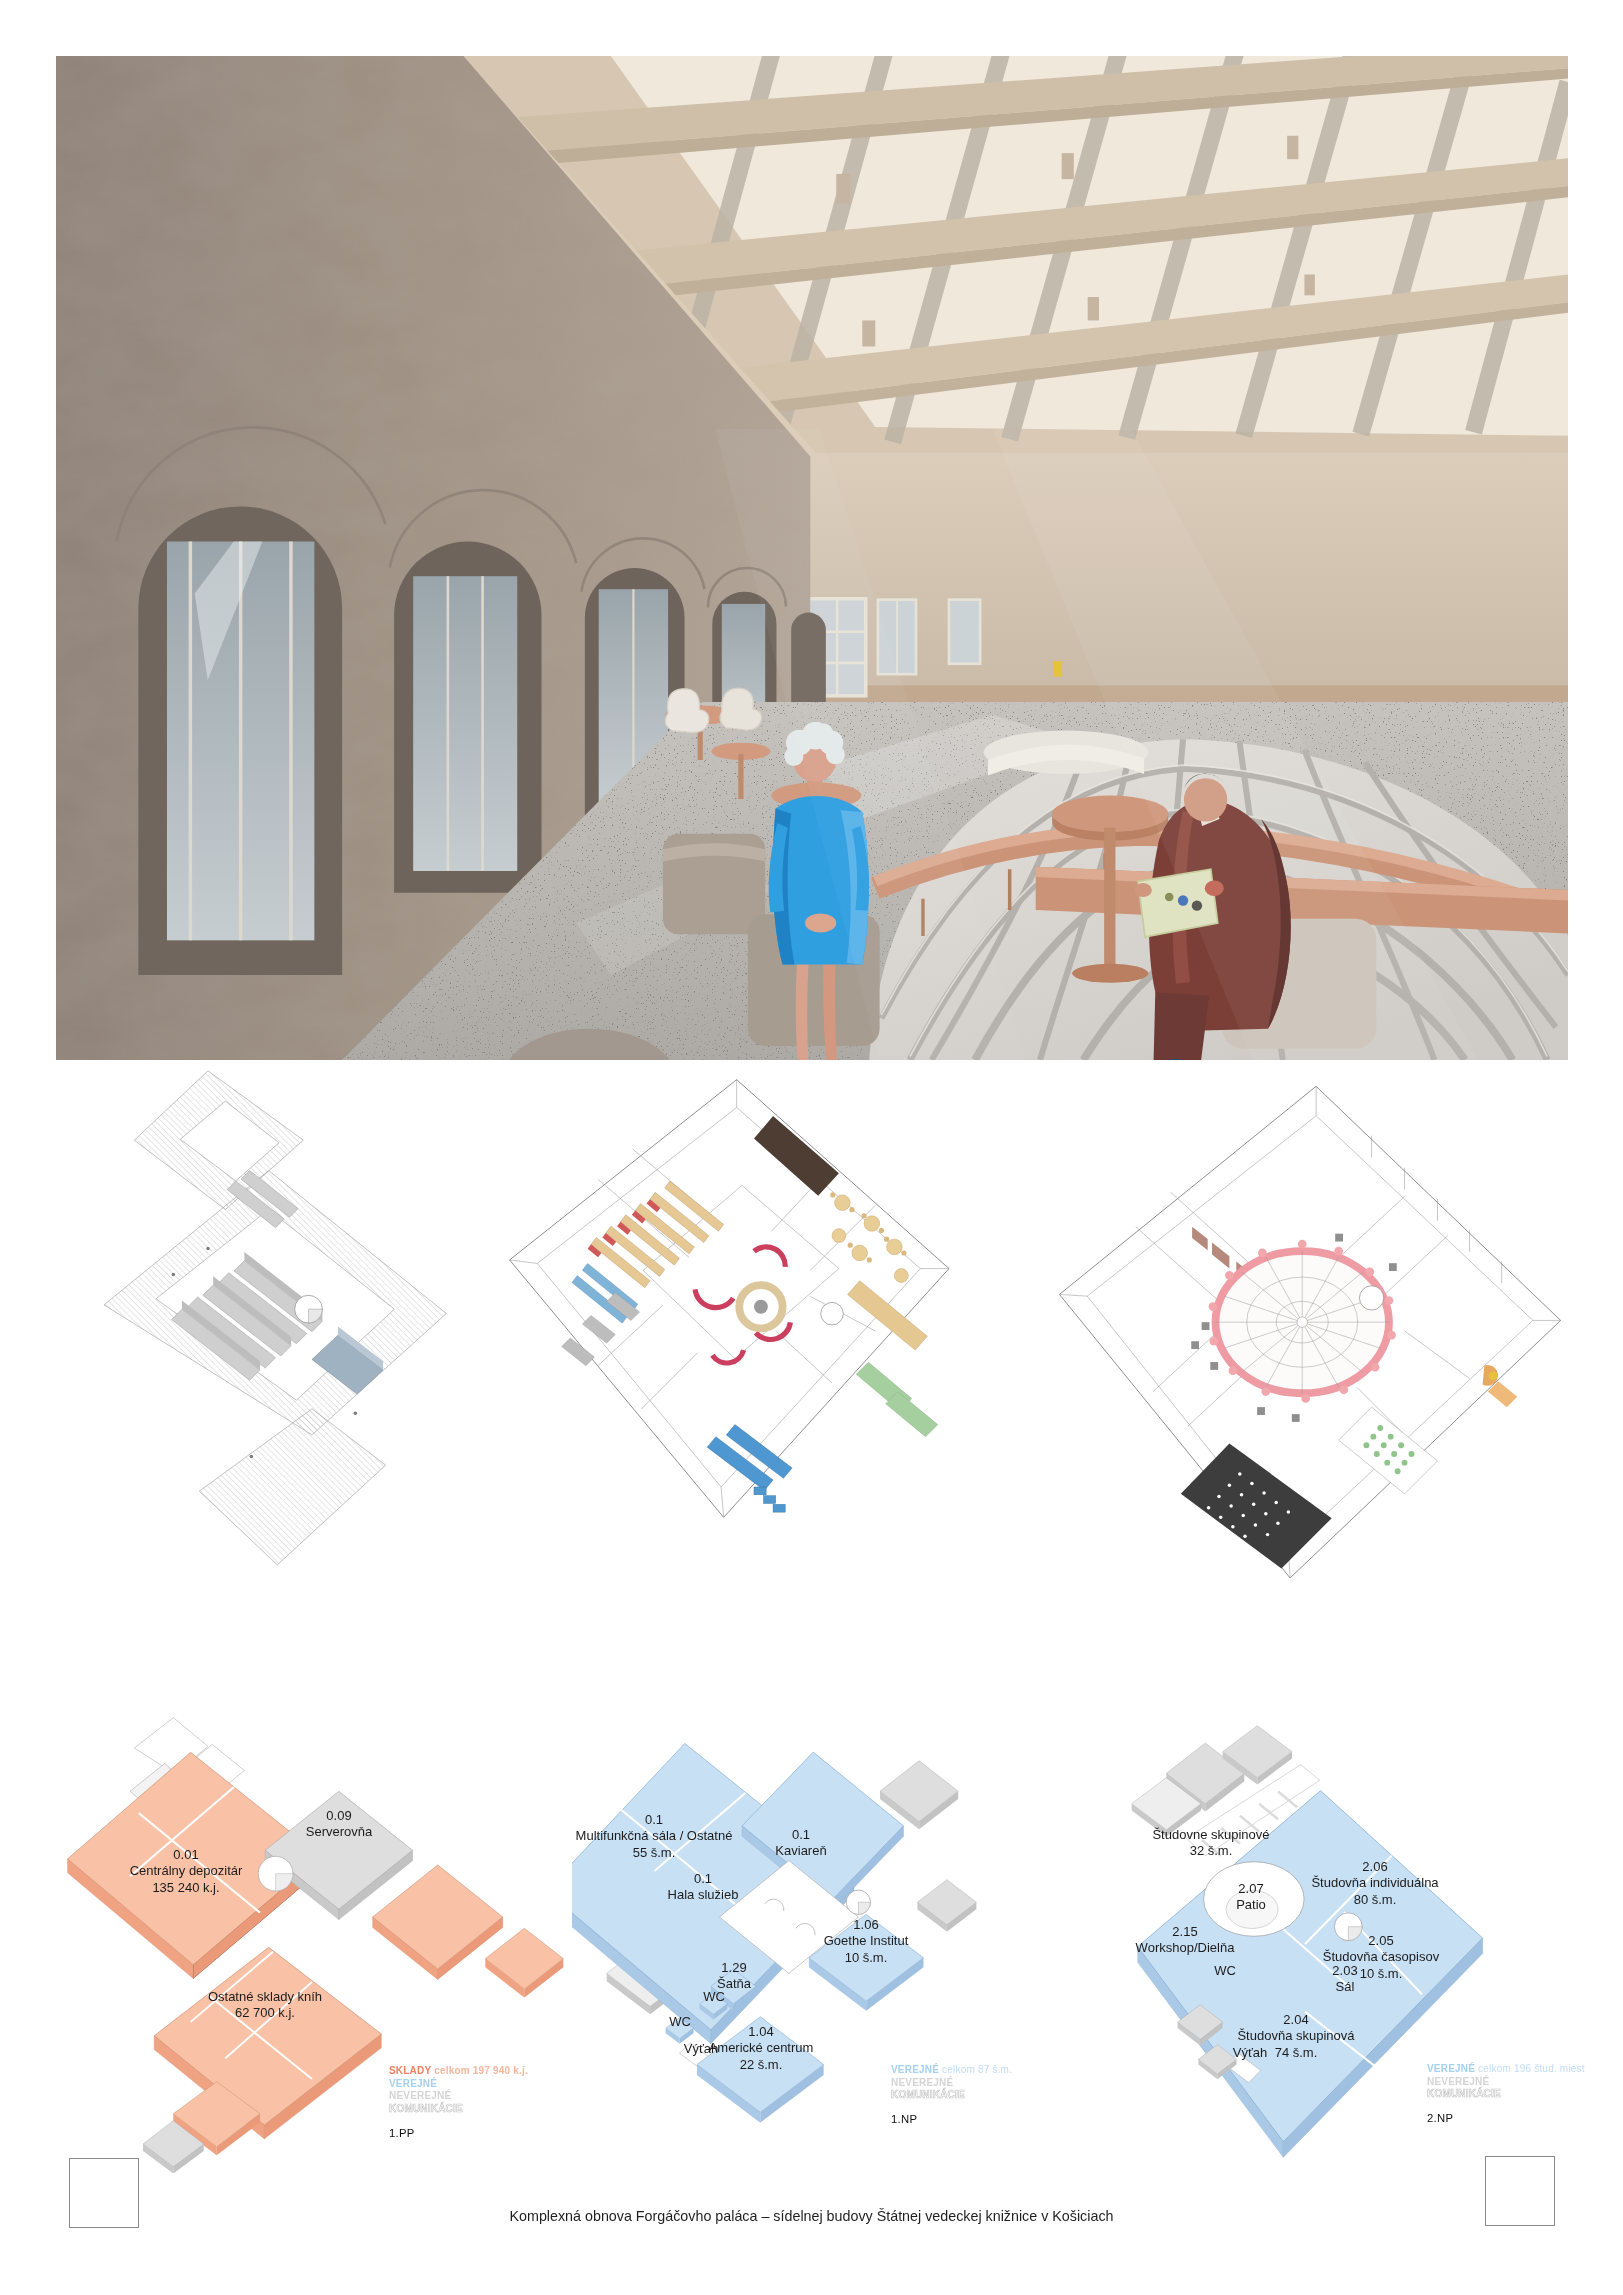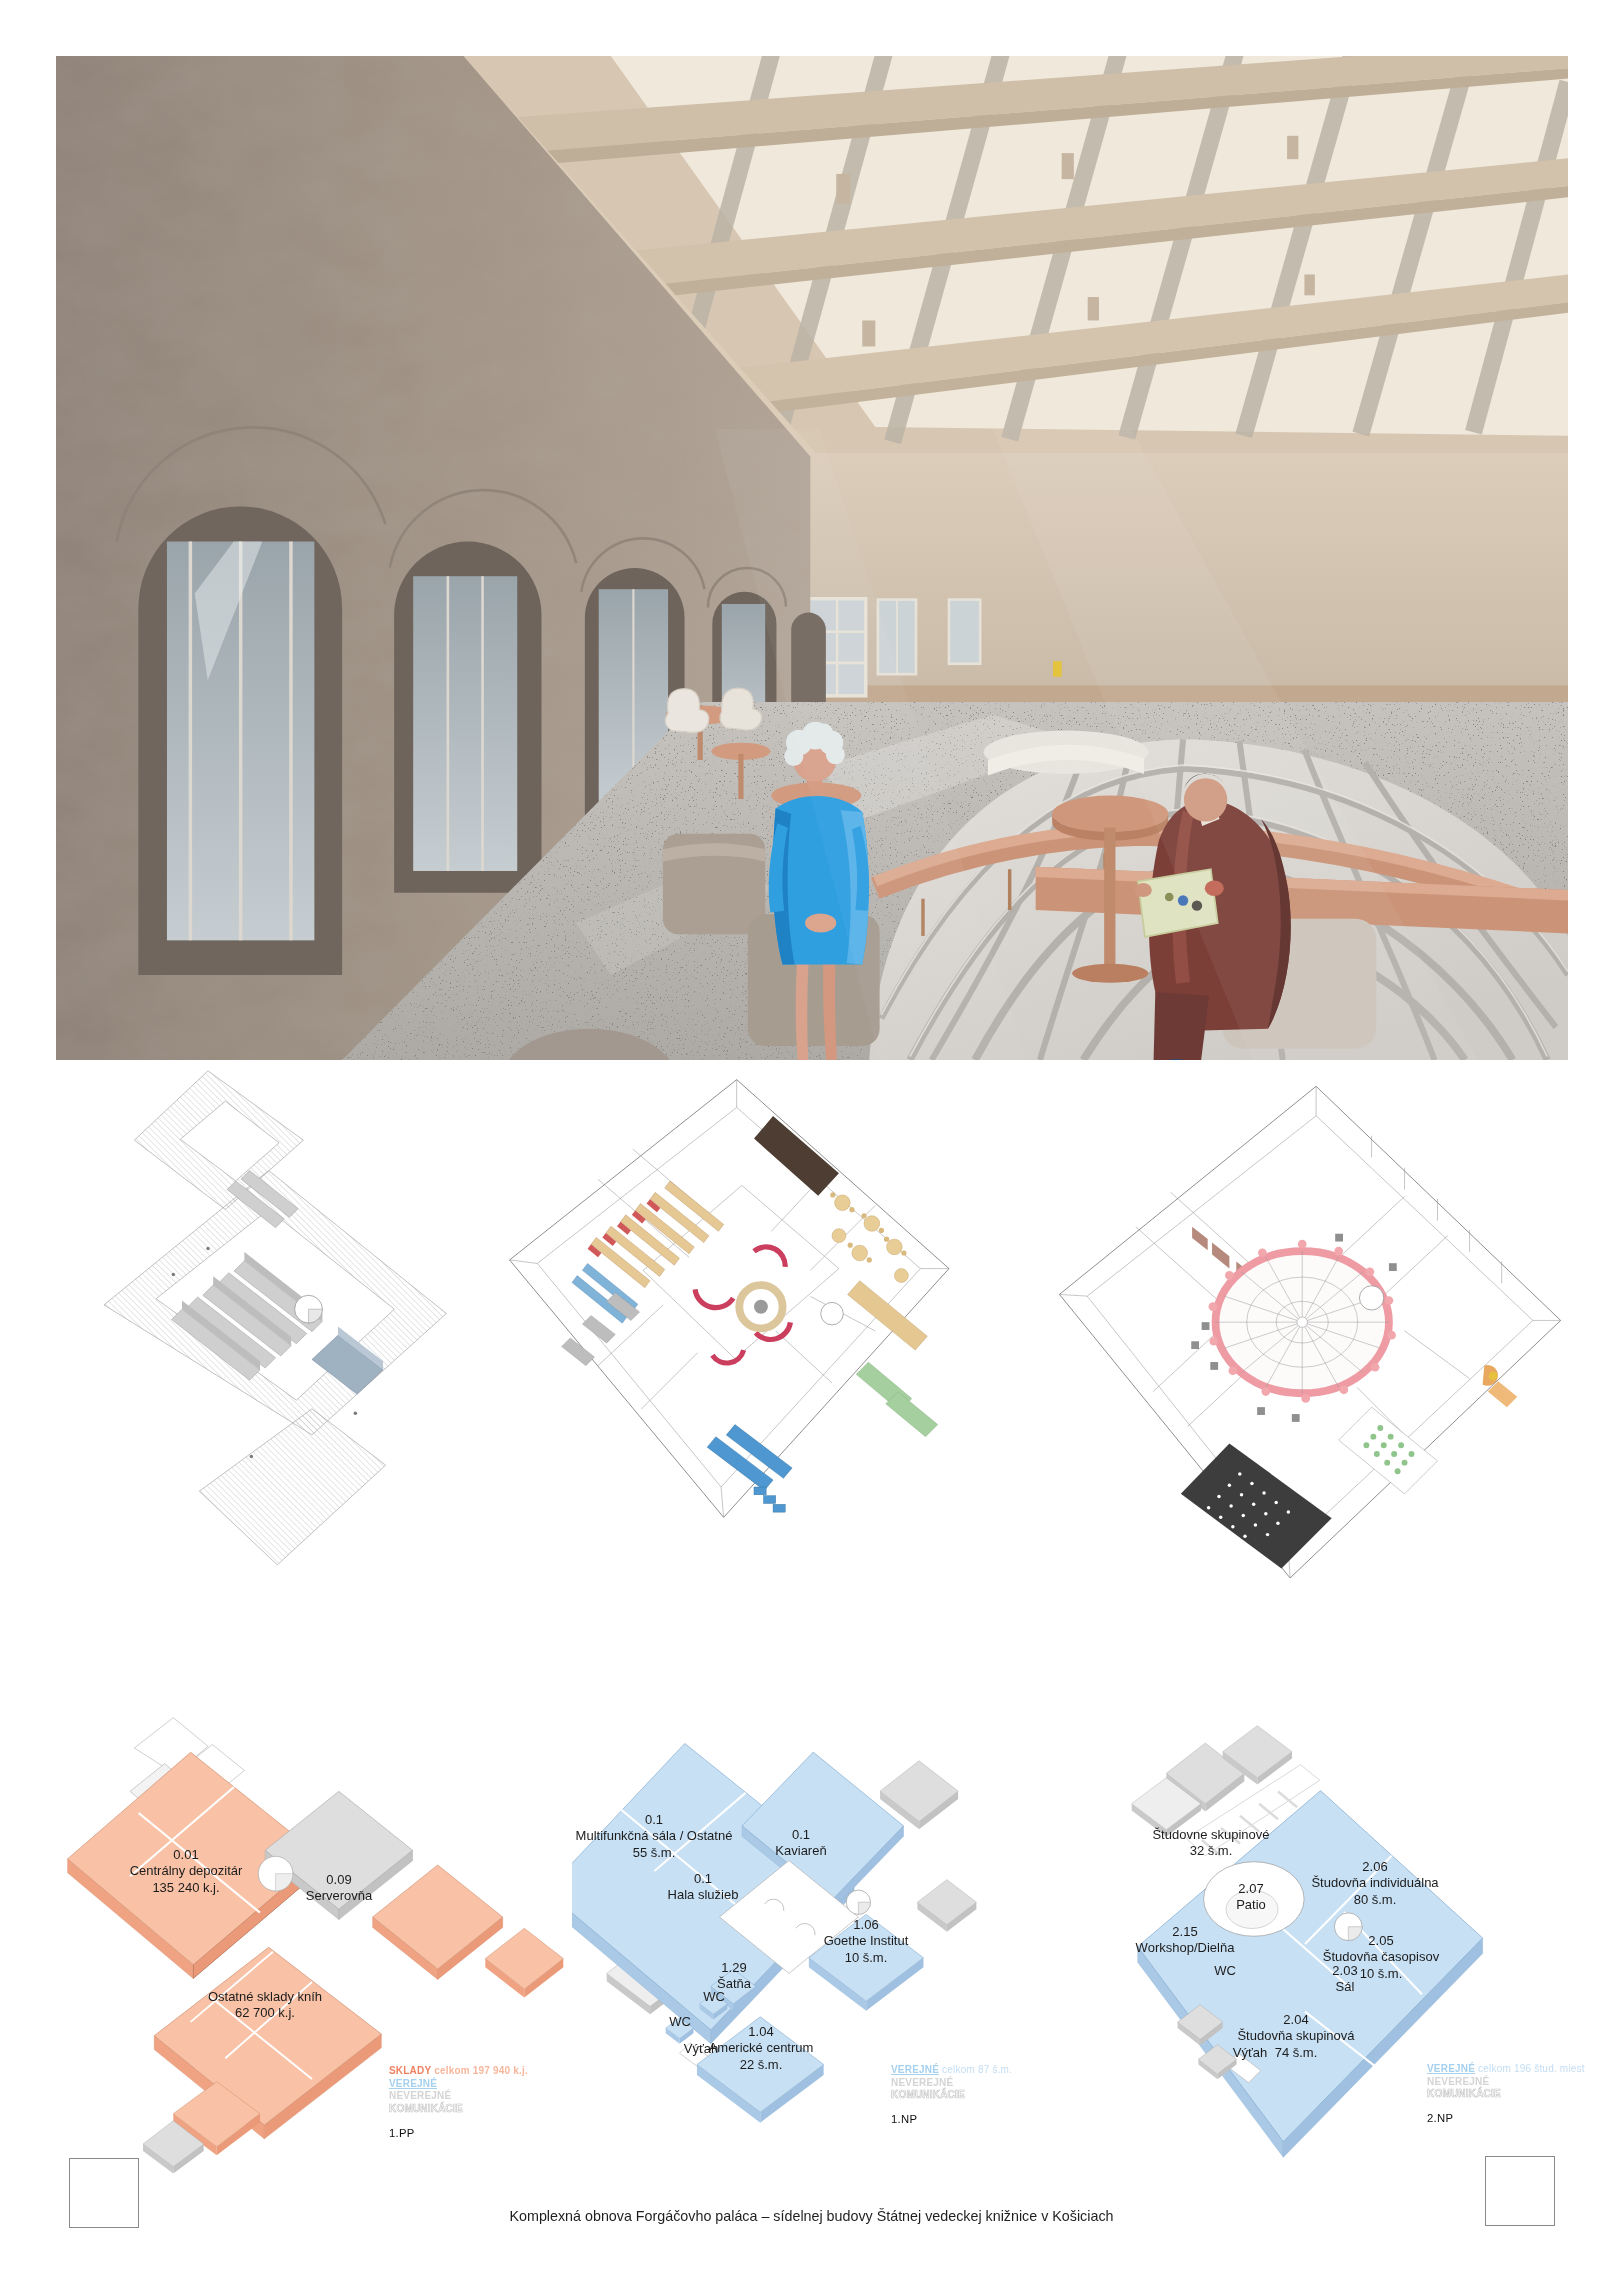--- a/index.html
+++ b/index.html
@@ -9,21 +9,21 @@
   .axon{pointer-events:none;}
   .room-label{position:absolute;transform:translate(-50%,-50%);text-align:center;
     font-size:13px;line-height:1.25;color:#1c1c1c;white-space:nowrap;}
   .room-label .rl-code{display:block;}
   .room-label .rl-name{display:block;}
   .room-label .rl-area{display:block;}
   .legend{position:absolute;font-size:10px;line-height:1.18;font-weight:bold;letter-spacing:0.2px;}
   .lg-line{margin:0 0 0.9px 0;white-space:nowrap;}
   .lg-storage{color:#ef8160;}
   .lg-storage-light{color:#f6b69c;font-weight:bold;}
-  .lg-public{color:#a5d0ee;text-decoration:underline;}
+  .lg-public{color:#a5d0ee;}
   .lg-public-light{color:#c2ddf3;font-weight:normal;}
   .lg-nonpublic{color:#d4d4d4;}
   .lg-circ{color:#fdfdfd;-webkit-text-stroke:0.6px #c2c2c2;}
   .floor-label{margin-top:12px;color:#111;font-size:11.3px;font-weight:normal;letter-spacing:0.3px;}
   .caption{position:absolute;left:0;top:2208px;width:100%;text-align:center;
     font-size:14.3px;color:#1f1f1f;}
   .corner-box{position:absolute;width:68px;height:68px;border:1.3px solid #8a8a8a;background:#fff;}
 </style>
 </head>
 <body>
@@ -711,21 +711,21 @@
       <polygon points="154,442 176,425 176,431 154,448" fill="#c2c2c2"></polygon>
       <polygon points="154,408 176,425 154,442 132,425" fill="#dedede" stroke="#a8a8a8" stroke-width="0.5"></polygon>
     </g>
   </svg>
 
   <div class="room-label" style="left:186px;top:1871px">
     <span class="rl-code">0.01</span>
     <span class="rl-name">Centrálny depozitár</span>
     <span class="rl-area">135 240 k.j.</span>
   </div>
-  <div class="room-label" style="left:339px;top:1888px">
+  <div class="room-label" style="left:339px;top:1824px">
     <span class="rl-code">0.09</span>
     <span class="rl-name">Serverovňa</span>
   </div>
   <div class="room-label" style="left:265px;top:2005px">
     <span class="rl-name">Ostatné sklady kníh</span>
     <span class="rl-area">62 700 k.j.</span>
   </div>
 
   <div class="room-label" style="left:654px;top:1836px">
     <span class="rl-code">0.1</span>

